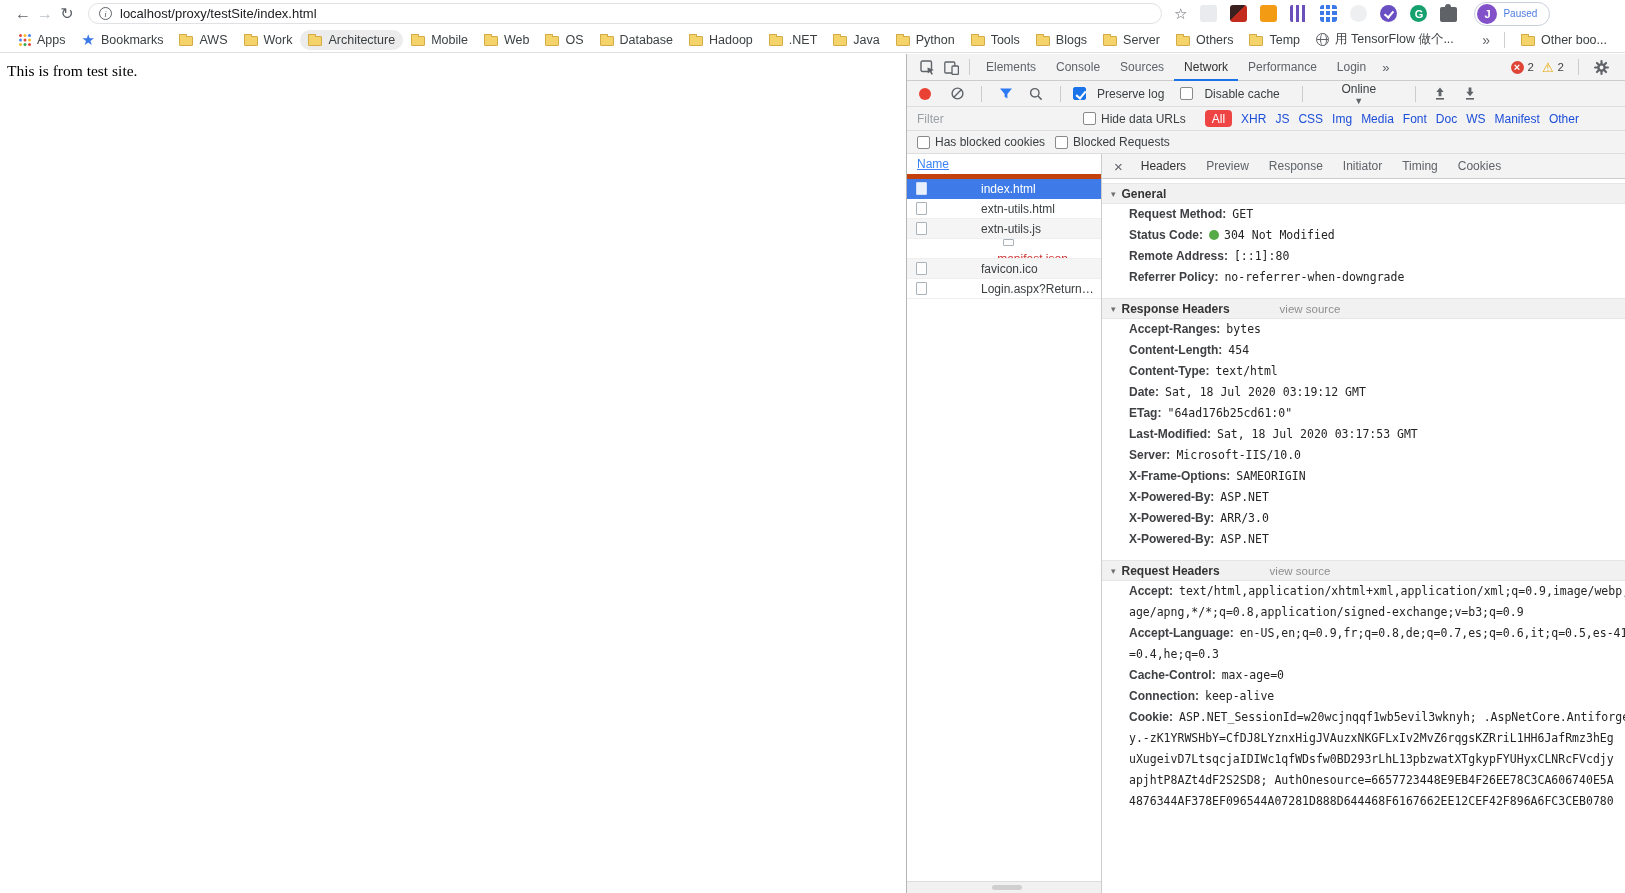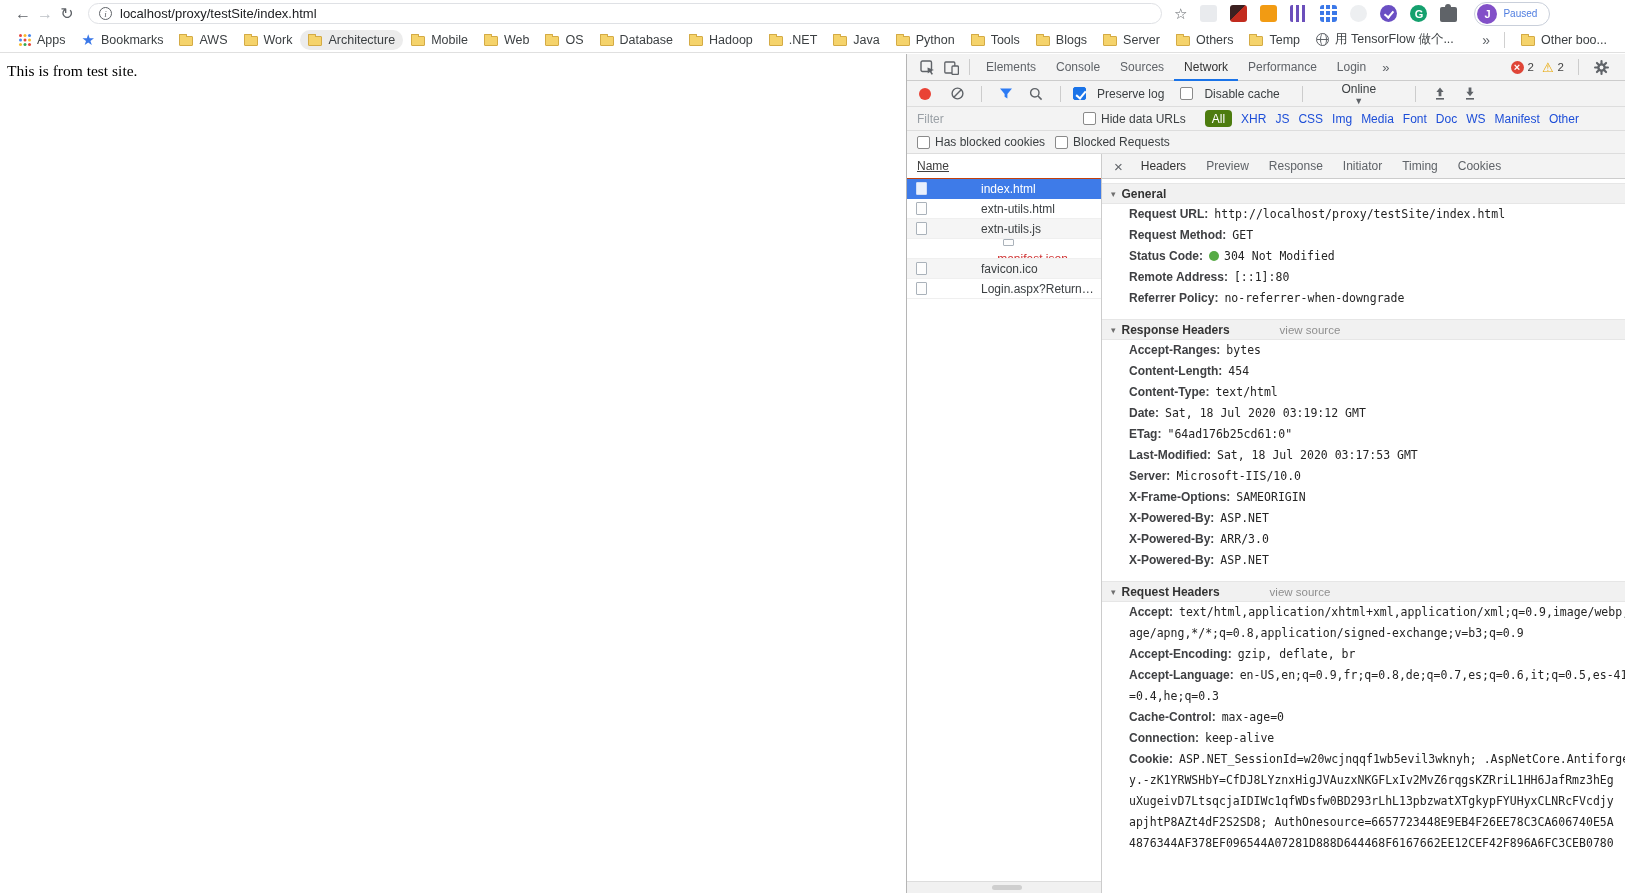--- a/index.html
+++ b/index.html
@@ -95,28 +95,28 @@
   .cb.checked::after { content:''; position:absolute; left:3.5px; top:0.5px; width:4px; height:8px;
       border:solid #fff; border-width:0 2px 2px 0; transform:rotate(40deg); }
   .cb-label { font-size:12px; color:#3c4043; margin:0 10px 0 5px; white-space:nowrap; }
   #throttle { display:flex; align-items:center; justify-content:space-between; width:88px; padding:0 4px;flex-direction:column; }
   .caret { font-size:9px; color:#5f6368; }
 
   #dt-filterrow { height:24px; border-bottom:1px solid #ddd; padding:0 10px; }
   #filter-input { width:152px; border:none; outline:none; background:transparent; font-size:12px; color:#333; }
   #filter-input::placeholder { color:#9aa0a6; }
   .pill { margin-left:9px; color:#1d4ed8; white-space:nowrap; }
-  .pill.active { background:#4d7c0f; color:#fff; border-radius:4px; padding:1.5px 7px; }
+  .pill.active { background:#ef4444; color:#fff; border-radius:4px; padding:1.5px 7px; }
 
   #dt-blockedrow { height:23px; border-bottom:1px solid #ddd; padding:0 10px; background:#f3f3f3; }
 
   #dt-main { flex:1; display:flex; min-height:0; }
   #dt-left { width:195px; min-width:195px; border-right:1px solid #ccc; display:flex; flex-direction:column; background:#fff; }
-  #name-header { height:25px; border-bottom:1px solid #c2410c; display:flex; align-items:center; padding-left:10px;
-                 color:#404040; background:#fff; flex:none;text-decoration:underline; }
+  #name-header { height:25px; border-bottom:5px solid #c2410c; display:flex; align-items:center; padding-left:10px;
+                 color:#3b82f6; background:#fff; flex:none;text-decoration:underline; }
   #req-list { flex:1; overflow:hidden; }
   .req-row { height:20px; display:flex; align-items:center; gap:6px; padding-left:9px; font-size:12px;
              color:#3c4043; border-bottom:1px solid #efefef; white-space:nowrap; overflow:hidden; }
   .req-row.shade { background:#f5f5f5; }
   .req-row.selected { background:#3e7be8; color:#fff; border-bottom-color:#3e7be8; }
   .req-row.error-name { color:#d03434;flex-direction:column; }
   .doc-icon { width:11px; height:13px; min-width:11px; border:1px solid #aab2ba; background:#fdfdfd; border-radius:1px; }
   .req-row.selected .doc-icon { border-color:#cfdcf7; background:#e9f0fd; }
   .req-name { overflow:hidden; text-overflow:ellipsis;margin-left:48px; }
   #h-scrollbar { height:12px; background:#f1f1f1; border-top:1px solid #ddd; position:relative; flex:none; }
@@ -425,21 +425,20 @@
               <span class="detail-tab">Timing</span>
               <span class="detail-tab">Cookies</span>
             </span>
         </div>
         <div id="detail-content">
             <div class="sec">
               <div class="sec-h">
                 <span class="tri">▾</span>
                 <span class="sec-t">General</span>
               </div>
-              <div class="kv"><span class="k">Request URL:</span><span class="v">http://localhost/proxy/testSite/index.html</span></div>
               <div class="kv"><span class="k">Request Method:</span><span class="v">GET</span></div>
               <div class="kv"><span class="k">Status Code:</span><span class="dot" style="background: rgb(87, 171, 70);"></span><span class="v">304 Not Modified</span></div>
               <div class="kv"><span class="k">Remote Address:</span><span class="v">[::1]:80</span></div>
               <div class="kv"><span class="k">Referrer Policy:</span><span class="v">no-referrer-when-downgrade</span></div>
             </div>
             <div class="sec">
               <div class="sec-h">
                 <span class="tri">▾</span>
                 <span class="sec-t">Response Headers</span>
                 <span class="vs">view source</span>
@@ -457,21 +456,20 @@
               <div class="kv"><span class="k">X-Powered-By:</span><span class="v">ASP.NET</span></div>
             </div>
             <div class="sec">
               <div class="sec-h">
                 <span class="tri">▾</span>
                 <span class="sec-t">Request Headers</span>
                 <span class="vs">view source</span>
               </div>
               <div class="kv"><span class="k">Accept:</span><span class="v">text/html,application/xhtml+xml,application/xml;q=0.9,image/webp,im</span></div>
               <div class="kv cont">age/apng,*/*;q=0.8,application/signed-exchange;v=b3;q=0.9</div>
-              <div class="kv"><span class="k">Accept-Encoding:</span><span class="v">gzip, deflate, br</span></div>
               <div class="kv"><span class="k">Accept-Language:</span><span class="v">en-US,en;q=0.9,fr;q=0.8,de;q=0.7,es;q=0.6,it;q=0.5,es-419;q</span></div>
               <div class="kv cont">=0.4,he;q=0.3</div>
               <div class="kv"><span class="k">Cache-Control:</span><span class="v">max-age=0</span></div>
               <div class="kv"><span class="k">Connection:</span><span class="v">keep-alive</span></div>
               <div class="kv"><span class="k">Cookie:</span><span class="v">ASP.NET_SessionId=w20wcjnqqf1wb5evil3wknyh; .AspNetCore.Antiforger</span></div>
               <div class="kv cont">y.-zK1YRWSHbY=CfDJ8LYznxHigJVAuzxNKGFLxIv2MvZ6rqgsKZRriL1HH6JafRmz3hEg</div>
               <div class="kv cont">uXugeivD7LtsqcjaIDIWc1qfWDsfw0BD293rLhL13pbzwatXTgkypFYUHyxCLNRcFVcdjy</div>
               <div class="kv cont">apjhtP8AZt4dF2S2SD8; AuthOnesource=6657723448E9EB4F26EE78C3CA606740E5A</div>
               <div class="kv cont">4876344AF378EF096544A07281D888D644468F6167662EE12CEF42F896A6FC3CEB0780</div>
             </div>

